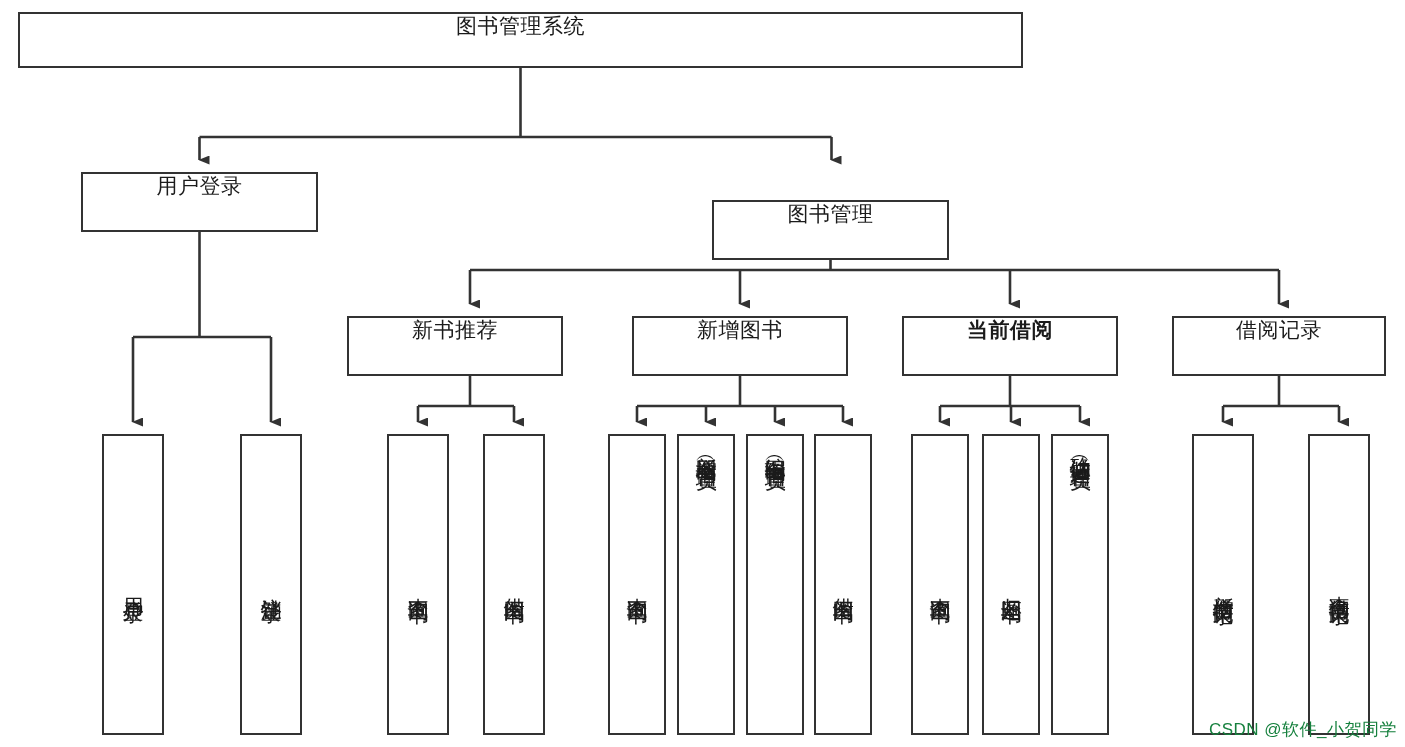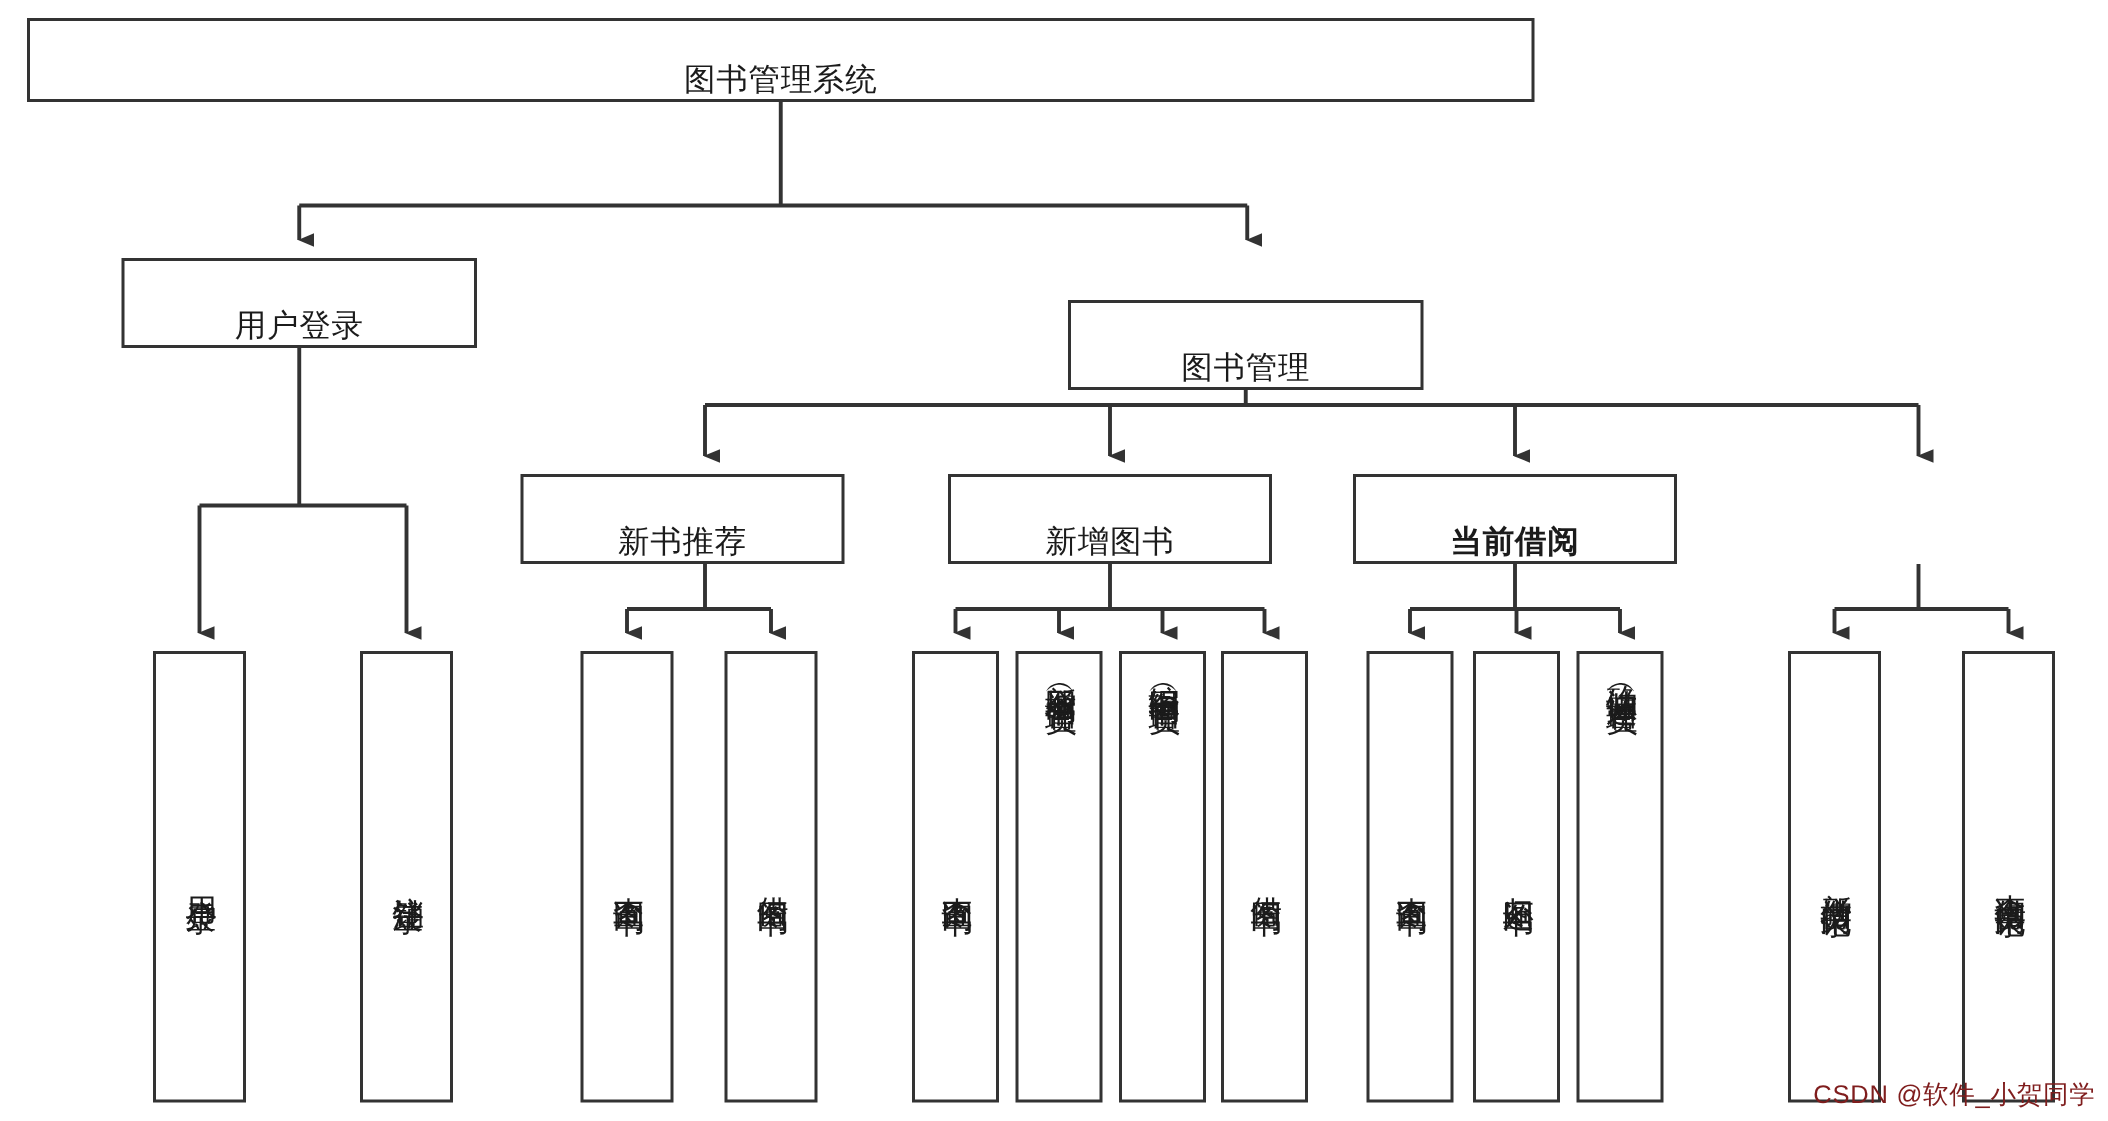--- a/index.html
+++ b/index.html
@@ -24,21 +24,21 @@
     top: 0;
     width: 1405px;
     height: 747px;
   }
   .node {
     position: absolute;
     box-sizing: border-box;
     background: #ffffff;
     border: 2.5px solid #333333;
     display: flex;
-    align-items: flex-end;
+    align-items: flex-start;
     justify-content: center;
     z-index: 2;
   }
   .node .node-label {
     color: #1b1b1b;
     font-size: 21px;
     line-height: 1.15;
     letter-spacing: 0.5px;
     text-align: center;
     white-space: nowrap;
@@ -60,21 +60,21 @@
   }
   .node.leaf.center-v {
     align-items: center;
     padding-top: 0;
   }
   #watermark {
     position: absolute;
     right: 8px;
     bottom: 6px;
     font-size: 17px;
-    color: #7f1d1d;
+    color: #15803d;
     letter-spacing: 0.5px;
     z-index: 5;
     white-space: nowrap;
     font-family: "Liberation Sans", "DejaVu Sans", sans-serif;
   }
 </style>
 </head>
 <body>
 
 <div id="diagram-root">
@@ -143,20 +143,23 @@
 
   <div class="node" style="left:347px; top:316px; width:216px; height:60px;">
     <span class="node-label">新书推荐</span>
   </div>
   <div class="node" style="left:632px; top:316px; width:216px; height:60px;">
     <span class="node-label">新增图书</span>
   </div>
   <div class="node" style="left:902px; top:316px; width:216px; height:60px;font-weight:bold;">
     <span class="node-label">当前借阅</span>
   </div>
+  <div class="node" style="left:1172px; top:316px; width:214px; height:60px;">
+    <span class="node-label">借阅记录</span>
+  </div>
 
   <div class="node leaf center-v" style="left:102px; top:434px; width:62px; height:301px;">
     <span class="node-label">用户登录</span>
   </div>
   <div class="node leaf center-v" style="left:240px; top:434px; width:62px; height:301px;">
     <span class="node-label">注销登录</span>
   </div>
 
   <div class="node leaf center-v" style="left:387px; top:434px; width:62px; height:301px;">
     <span class="node-label">查询图书</span>

